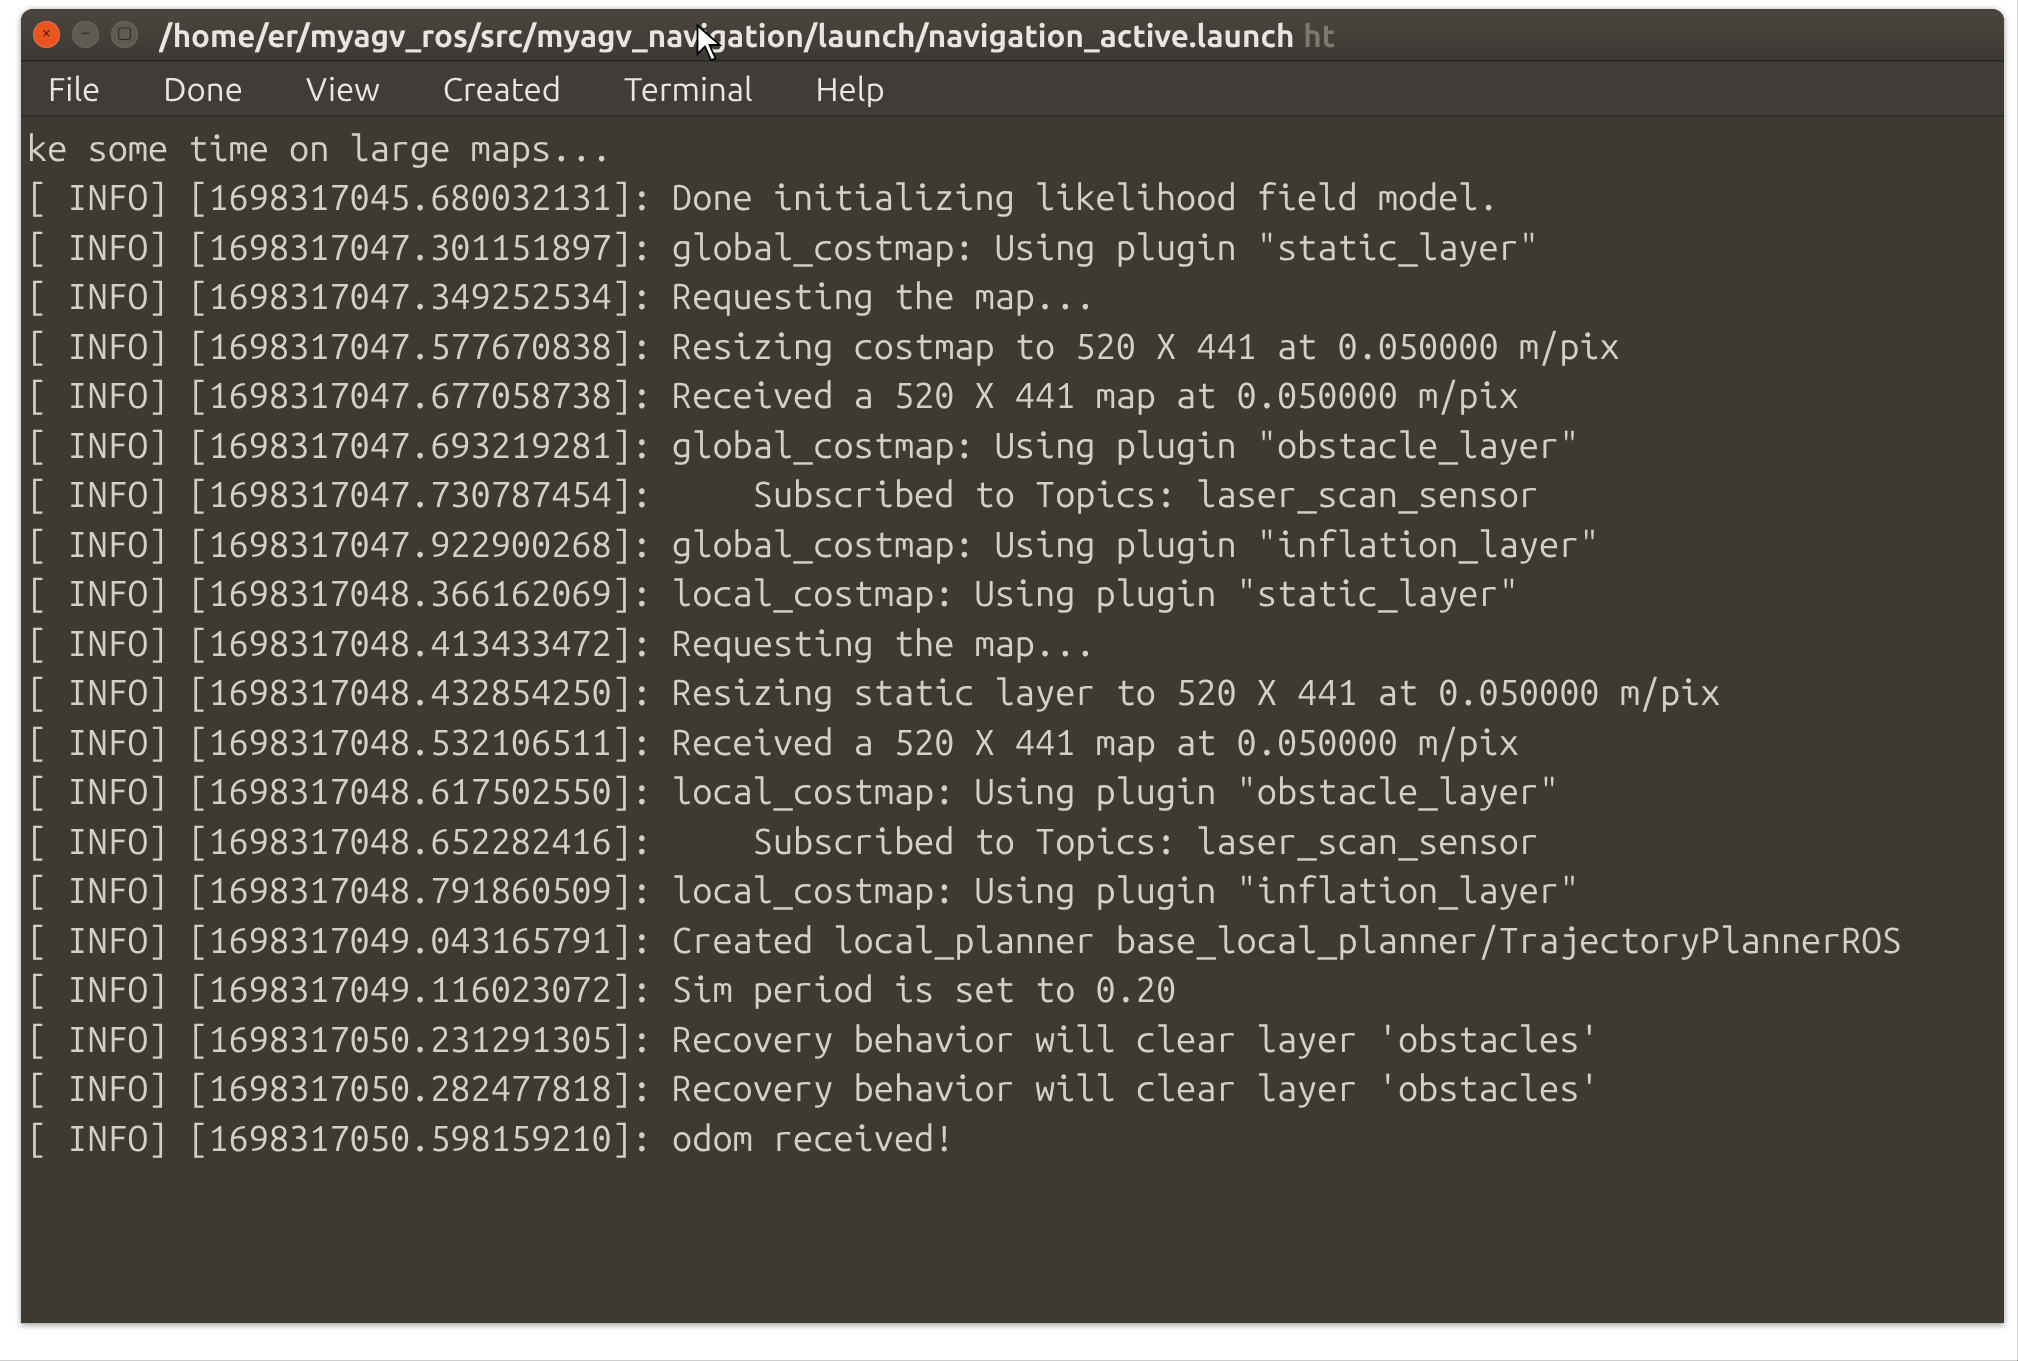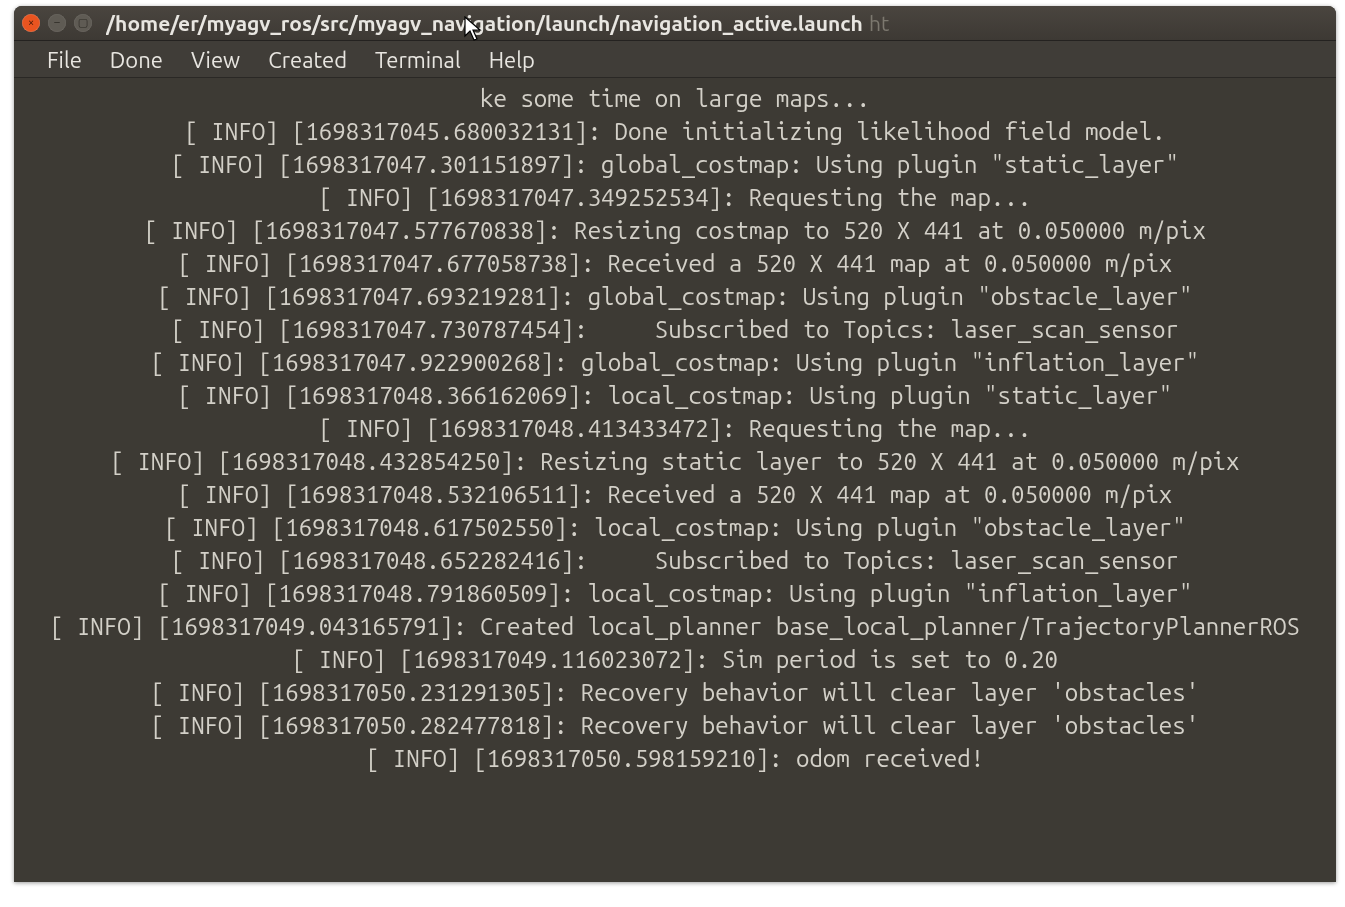--- a/index.html
+++ b/index.html
@@ -53,45 +53,44 @@
     font-weight: 600;
     font-size: 21px;
     margin-left: 14px;
     white-space: nowrap;
     overflow: hidden;
     display: flex;
     align-items: baseline;
   }
   .title-dim {
     color: #7c786f;
-    font-weight: 400;
+    font-weight: 700;
     margin-left: 6px;
   }
   .menubar {
     height: 36px;
     background: #403d38;
     display: flex;
     align-items: center;
-    padding-left: 21px;
-    gap: 4px;
+    padding-left: 6px;
+    gap: 18px;
     border-bottom: 1px solid #2a2825;
   }
   .menu-item {
     color: #e8e6e1;
     font-size: 22px;
     padding: 4px 12px;
     cursor: default;
   }
   .term-body {
     background: #300a24;
     background: #2f2b26; 
     background: #3a3631;
     background: #413d37;
     background: #3c3933;
-    text-align: center;
   }
   
   .term-body {
     background: #3d3a34;
     padding: 4px 4px 10px 4px;
     font-family: "Ubuntu Mono", "DejaVu Sans Mono", monospace;
     font-size: 24px;
     line-height: 33px;
     color: #d3d0c8;
     white-space: pre-wrap;

